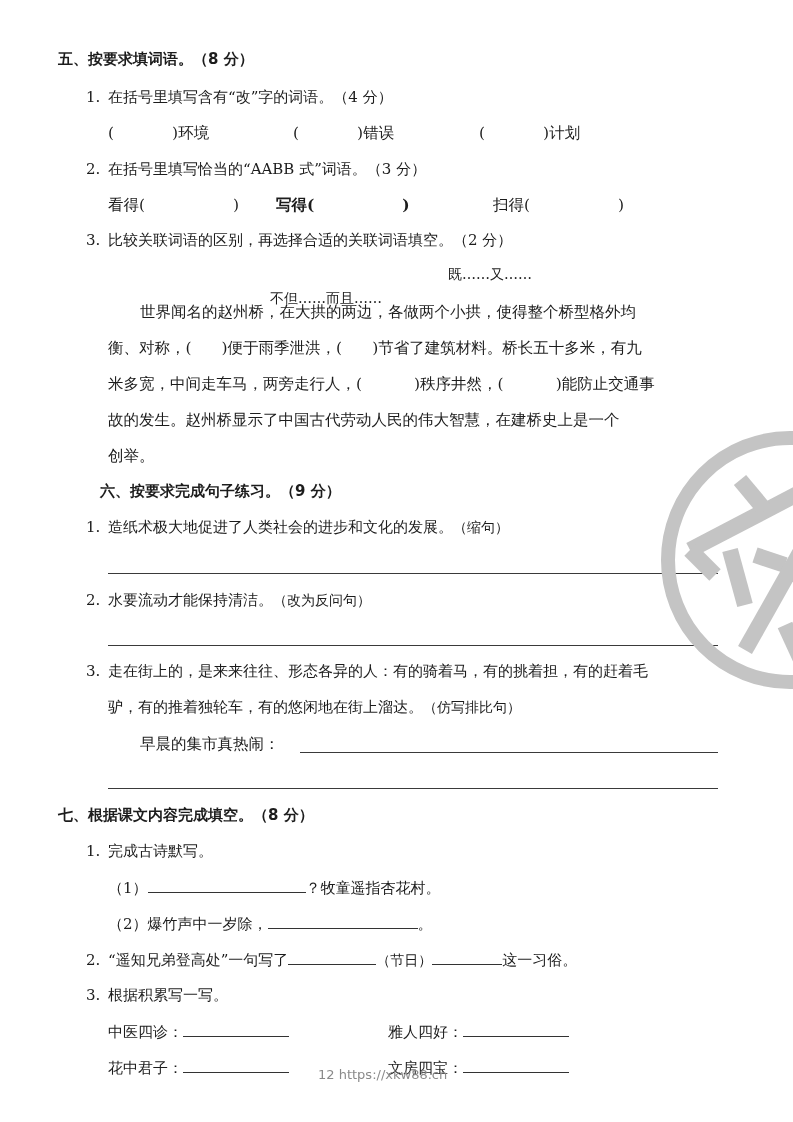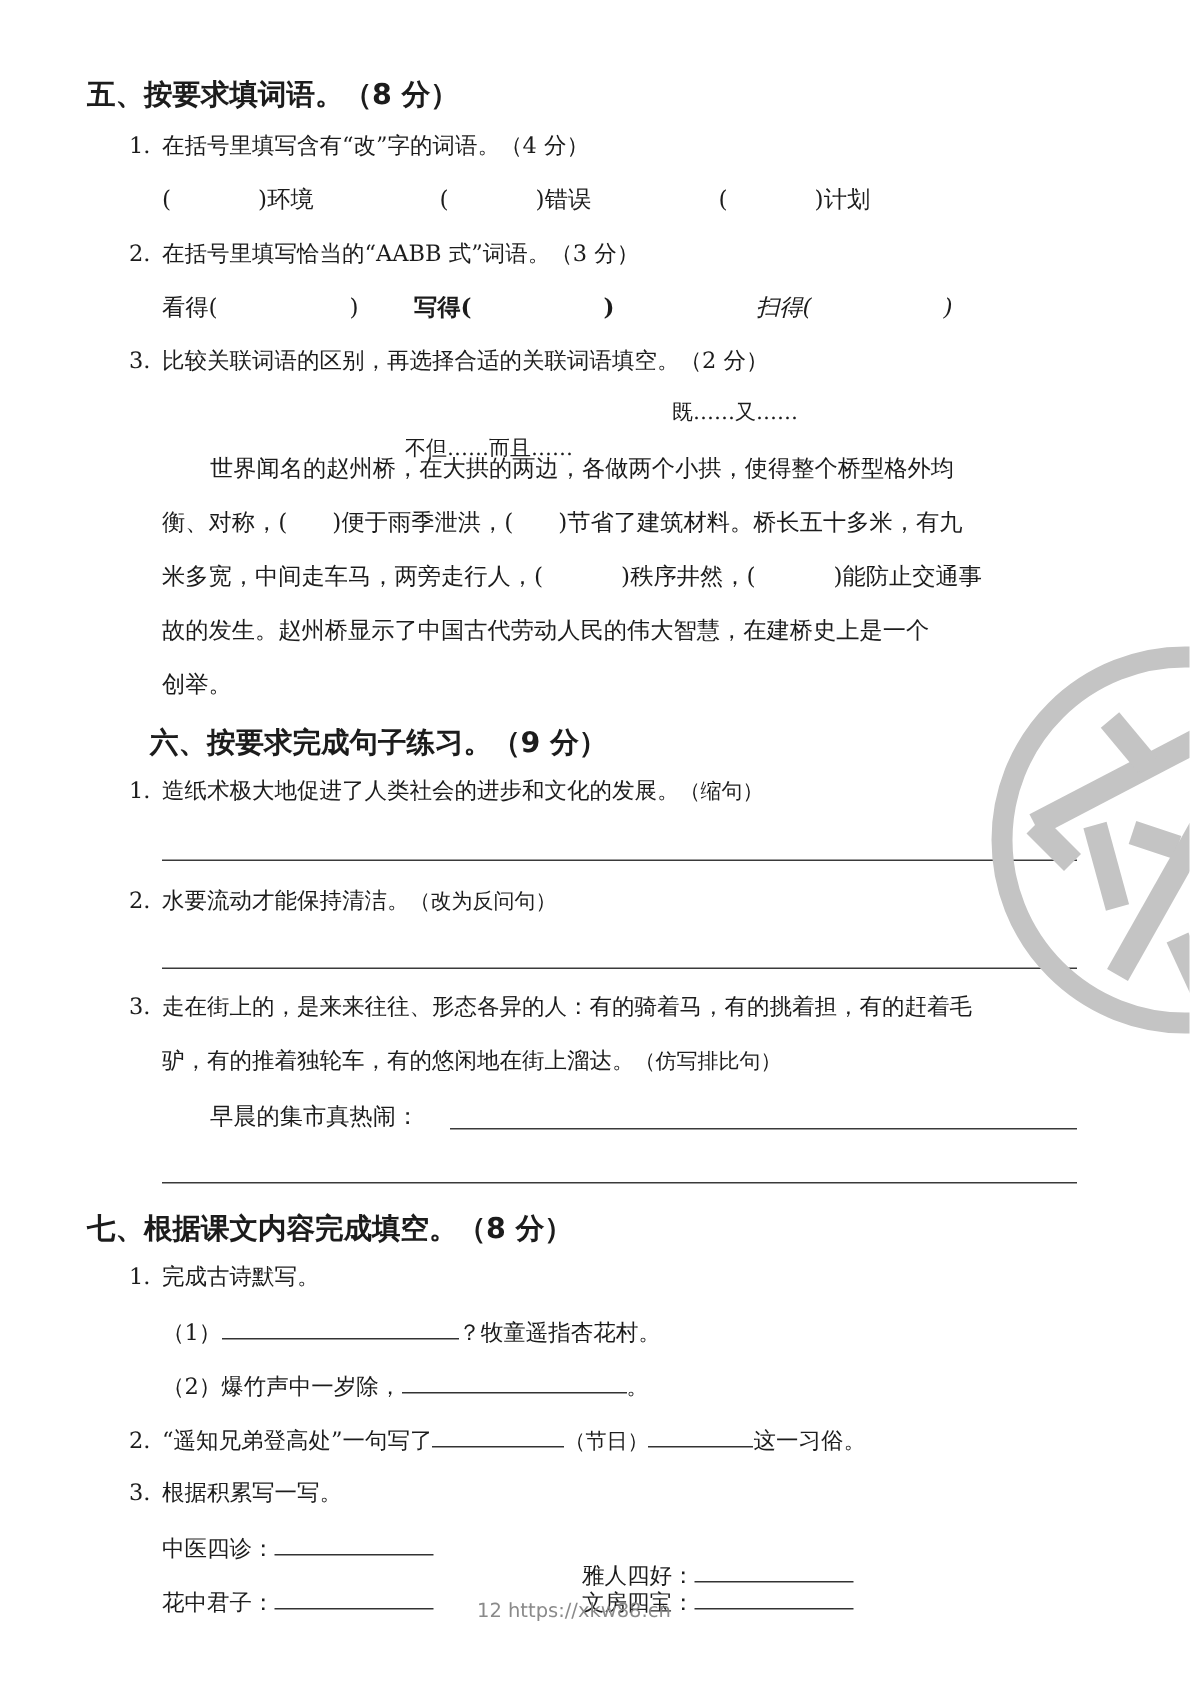--- a/index.html
+++ b/index.html
@@ -1,21 +1,21 @@
 <!DOCTYPE html>
 <html><head>
   <meta charset="utf-8">
   <style>
     html, body { margin: 0; padding: 0; }
     body {
       width: 793px; height: 1122px; background: #ffffff; position: relative; overflow: hidden;
       font-family: "DejaVu Serif", "Liberation Serif", serif; color: #1c1c1c;
     }
     .abs { position: absolute; white-space: nowrap; }
-    .sec { font-family: "DejaVu Sans", "Liberation Sans", sans-serif; font-weight: bold; font-size: 19px; left: 58px; }
+    .sec { font-family: "DejaVu Sans", "Liberation Sans", sans-serif; font-weight: bold; font-size: 15px; left: 58px; }
     .q { font-size: 15px; }
     .num { display: inline-block; width: 22px; }
     .sub { font-size: 14px; }
     .txt { font-size: 15.5px; }
     .line { position: absolute; height: 1px; background: #3a3a3a; }
     .blank { display: inline-block; border-bottom: 1px solid #333; vertical-align: baseline; height: 14px; }
     .paren-gap { display: inline-block; }
     .watermark {
       position: absolute; left: 655px; top: 425px; width: 270px; height: 270px;
       pointer-events: none;
@@ -32,21 +32,21 @@
 </div>
 <div class="abs txt" style="left:108px; top:123px;"><span>(</span><span class="paren-gap" style="width:58px"></span><span>)</span><span>环境</span></div>
 <div class="abs txt" style="left:293px; top:123px;"><span>(</span><span class="paren-gap" style="width:58px"></span><span>)</span><span>错误</span></div>
 <div class="abs txt" style="left:479px; top:123px;"><span>(</span><span class="paren-gap" style="width:58px"></span><span>)</span><span>计划</span></div>
 
 <div class="abs q" style="left:86px; top:160px;">
   <span class="num">2.</span><span>在括号里填写恰当的“AABB 式”词语。（3 分）</span>
 </div>
 <div class="abs txt" style="left:108px; top:195px;"><span>看得(</span><span class="paren-gap" style="width:88px"></span><span>)</span></div>
 <div class="abs txt" style="left:276px; top:195px;font-weight:bold;"><span>写得(</span><span class="paren-gap" style="width:88px"></span><span>)</span></div>
-<div class="abs txt" style="left:504px; top:195px;font-style:italic;"><span>扫得(</span><span class="paren-gap" style="width:88px"></span><span>)</span></div>
+<div class="abs txt" style="left:493px; top:195px;"><span>扫得(</span><span class="paren-gap" style="width:88px"></span><span>)</span></div>
 
 <div class="abs q" style="left:86px; top:231px;">
   <span class="num">3.</span><span>比较关联词语的区别，再选择合适的关联词语填空。（2 分）</span>
 </div>
 <div class="abs sub" style="left:270px; top:266px;margin-top:24px;">不但……而且……</div>
 <div class="abs sub" style="left:448px; top:266px;">既……又……</div>
 
 <div class="abs txt" style="left:140px; top:302px;">世界闻名的赵州桥，在大拱的两边，各做两个小拱，使得整个桥型格外均</div>
 <div class="abs txt" style="left:108px; top:338px;"><span>衡、对称，(</span><span class="paren-gap" style="width:30px"></span><span>)便于雨季泄洪，(</span><span class="paren-gap" style="width:30px"></span><span>)节省了建筑材料。桥长五十多米，有九</span></div>
 <div class="abs txt" style="left:108px; top:374px;"><span>米多宽，中间走车马，两旁走行人，(</span><span class="paren-gap" style="width:52px"></span><span>)秩序井然，(</span><span class="paren-gap" style="width:52px"></span><span>)能防止交通事</span></div>
@@ -88,21 +88,21 @@
 </div>
 
 <div class="abs q" style="left:86px; top:950px;">
   <span class="num">2.</span><span>“遥知兄弟登高处”一句写了</span><span class="blank" style="width:88px"></span><span class="sub">（节日）</span><span class="blank" style="width:70px"></span><span>这一习俗。</span>
 </div>
 
 <div class="abs q" style="left:86px; top:986px;">
   <span class="num">3.</span><span>根据积累写一写。</span>
 </div>
 <div class="abs q" style="left:108px; top:1022px;"><span>中医四诊：</span><span class="blank" style="width:106px"></span></div>
-<div class="abs q" style="left:388px; top:1022px;margin-top:18px;"><span>雅人四好：</span><span class="blank" style="width:106px"></span></div>
+<div class="abs q" style="left:388px; top:1022px;"><span>雅人四好：</span><span class="blank" style="width:106px"></span></div>
 <div class="abs q" style="left:108px; top:1058px;"><span>花中君子：</span><span class="blank" style="width:106px"></span></div>
 <div class="abs q" style="left:388px; top:1058px;"><span>文房四宝：</span><span class="blank" style="width:106px"></span></div>
 
 <svg class="watermark" viewBox="0 0 270 270">
   <circle cx="135" cy="135" r="122" fill="none" stroke="#c4c4c4" stroke-width="14"></circle>
   <g stroke="#c4c4c4" stroke-width="16" fill="none" stroke-linecap="butt">
     <line x1="35" y1="125" x2="150" y2="65"></line>
     <line x1="35" y1="125" x2="60" y2="150"></line>
     <line x1="85" y1="55" x2="110" y2="85"></line>
     <line x1="75" y1="125" x2="90" y2="180"></line>

